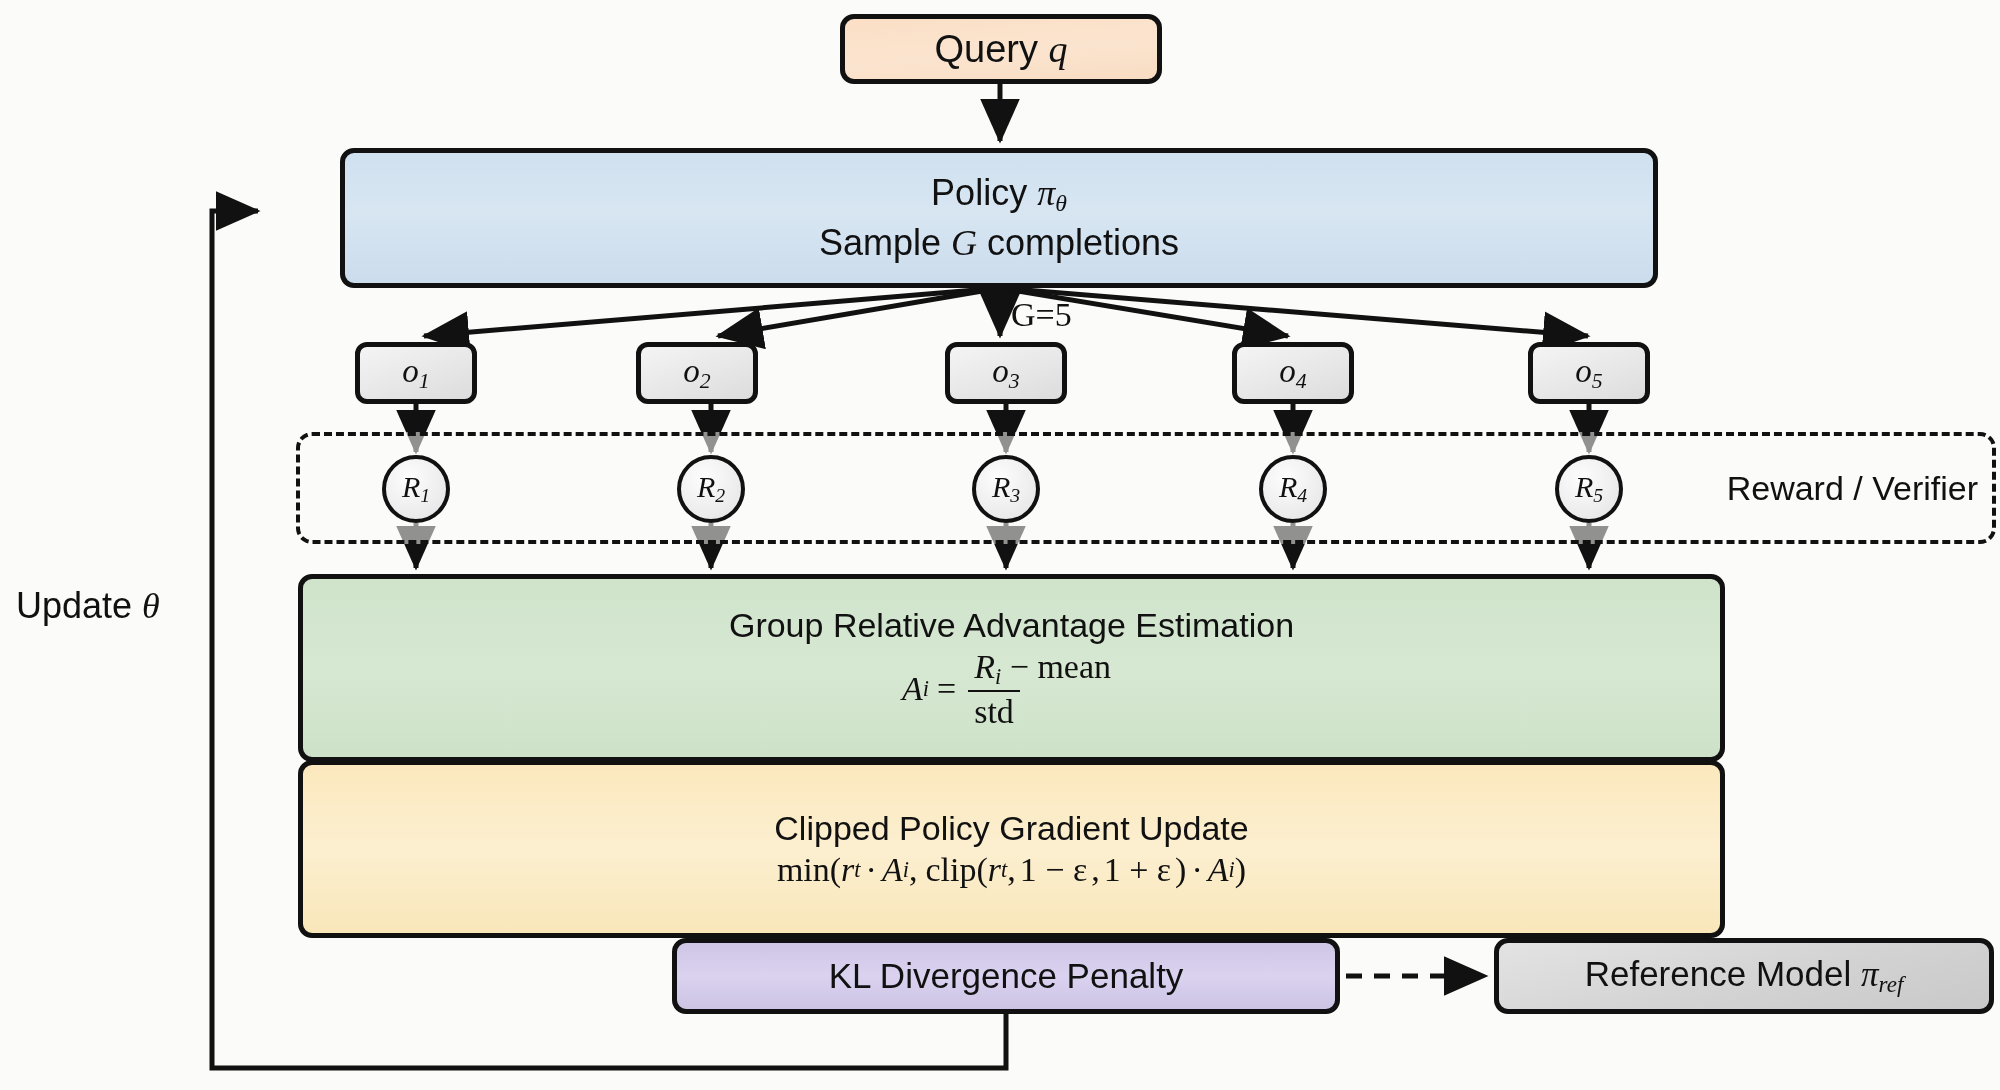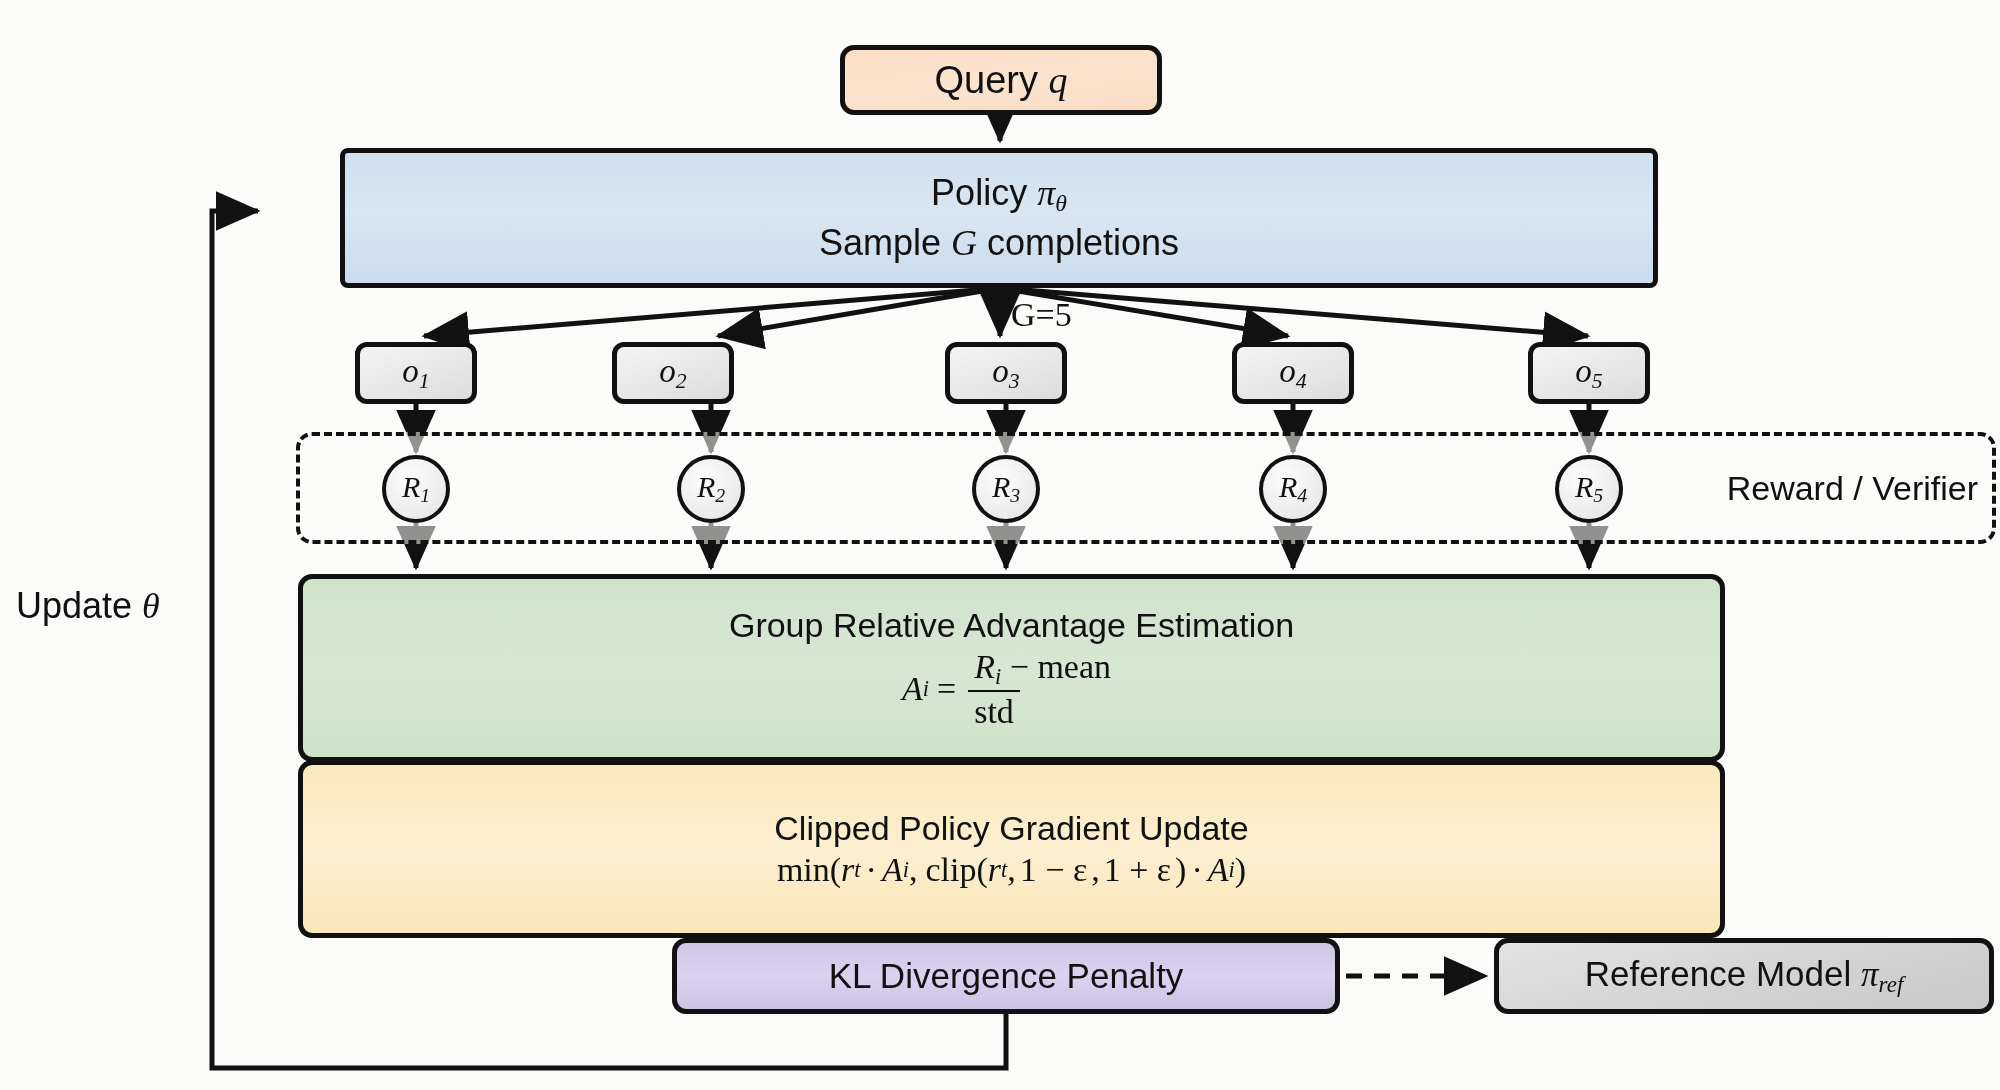--- a/index.html
+++ b/index.html
@@ -44,45 +44,44 @@
     white-space: nowrap;
   }
 
   
   #query-box {
     left: 840px; top: 14px;
     width: 322px; height: 70px;
     border-radius: 14px;
     background: linear-gradient(175deg, #fbdfc6 0%, #fbe4cf 55%, #f8dcc2 100%);
     font-size: 38px;
-    margin-top: 31px;
   }
 
   
   #policy-box {
     left: 340px; top: 148px;
     width: 1318px; height: 140px;
-    border-radius: 8px;
+    border-radius: 14px;
     background: linear-gradient(180deg, #cfe0ef 0%, #d8e6f2 45%, #cbdcec 100%);
     font-size: 36px;
   }
   #policy-box .line1 { margin-bottom: 6px; }
 
   
   .o-box {
     top: 342px;
     width: 122px; height: 62px;
     border-radius: 12px;
     background: linear-gradient(160deg, #f4f4f4 0%, #e6e6e6 60%, #dcdcdc 100%);
     font-size: 33px;
     font-family: "Liberation Serif", serif;
     font-style: italic;
   }
   #o-box-1 { left: 355px; }
-  #o-box-2 { left: 612px; justify-content: center; }
+  #o-box-2 { left: 636px; justify-content: center; }
   #o-box-3 { left: 945px; }
   #o-box-4 { left: 1232px; }
   #o-box-5 { left: 1528px; }
 
   
   #reward-region {
     position: absolute;
     left: 296px; top: 432px;
     width: 1700px; height: 112px;
     box-sizing: border-box;

